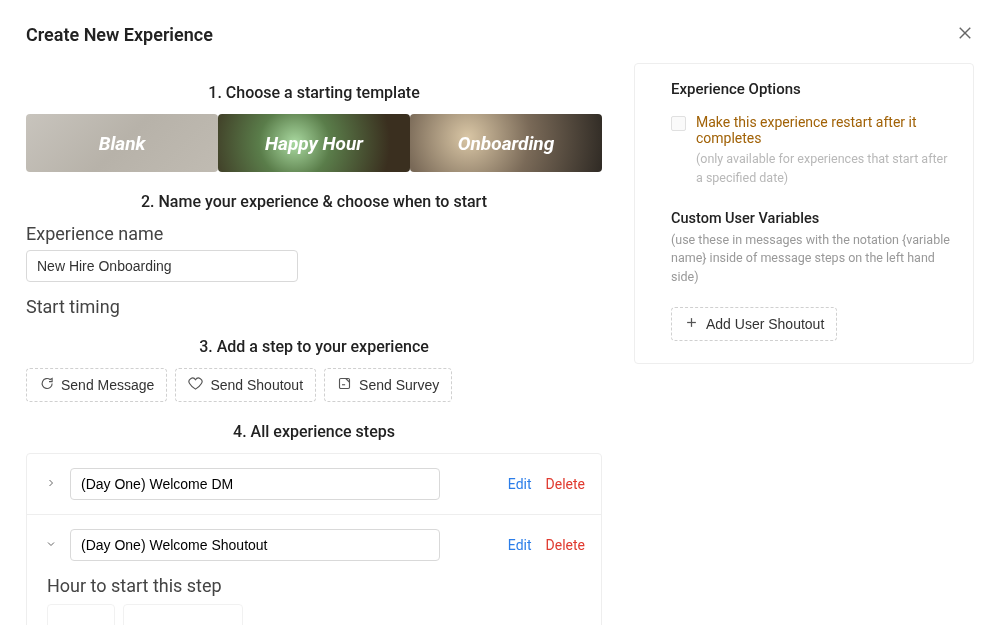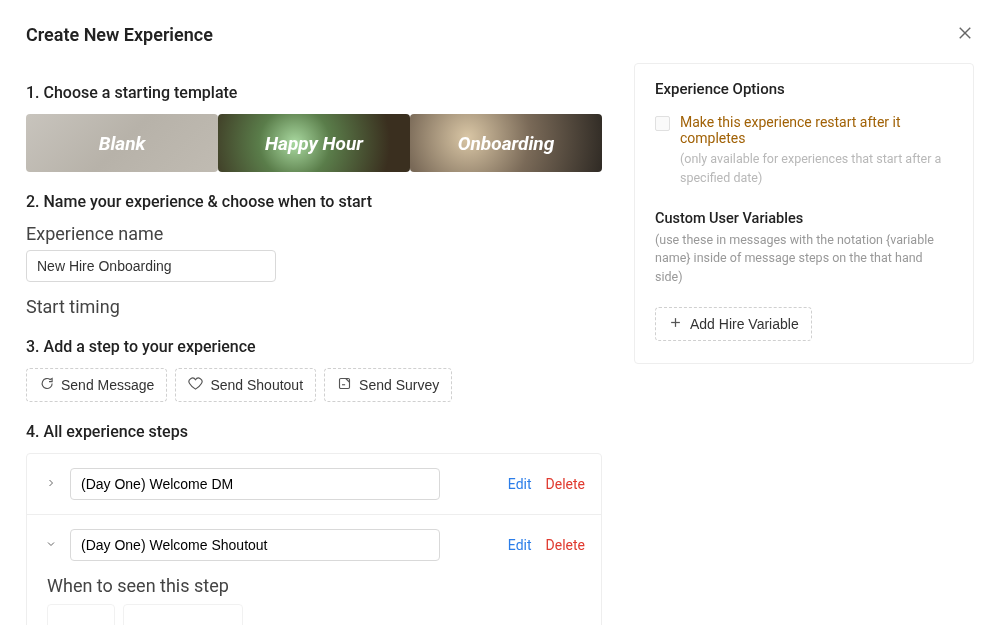--- a/index.html
+++ b/index.html
@@ -7,34 +7,34 @@
   .modal { width: 1000px; height: 625px; position: relative; }
   .header { display: flex; align-items: center; justify-content: space-between; padding: 20px 22px 14px 26px; }
   .header h2 { font-size: 18px; font-weight: 600; }
   .close-btn { background: none; border: none; cursor: pointer; color: #666; padding: 4px; }
   .close-btn svg { width: 18px; height: 18px; }
 
   .body { display: flex; gap: 32px; padding: 0 26px 0 26px; height: calc(100% - 60px); overflow: hidden; }
   .left { flex: 1 1 auto; max-width: 600px; overflow: hidden; }
   .right { flex: 0 0 340px; }
 
-  .section-title { font-size: 16px; font-weight: 500; margin: 20px 0 12px 0; }
+  .section-title { font-size: 16px; font-weight: 500; margin: 20px 0 12px 0; text-align: center; }
   .field-label { font-size: 18px; color: #444; margin-bottom: 6px; display: block; }
 
   
   .templates { display: flex; }
   .tpl { flex: 1; height: 58px; border-radius: 4px; display: flex; align-items: center; justify-content: center; color: #fff; font-weight: 700; font-size: 19px; font-style: italic; position: relative; overflow: hidden; }
   .tpl-blank { background: linear-gradient(135deg, #c8c4bd 0%, #b7b2a9 50%, #c0bbb2 100%); }
   .tpl-onboarding { background: radial-gradient(circle at 30% 40%, #d9c6a5 0%, #7a6a58 45%, #2f2a24 100%); }
   .tpl-happy { background: radial-gradient(circle at 40% 50%, #a9d9a0 0%, #5a7d4a 30%, #3a2f1f 80%); }
 
   .text-input, .select-input {
     border: 1px solid #d9d9d9; border-radius: 4px; padding: 7px 10px; font-size: 14px; color: #333; background: #fff; width: 100%;
   }
-  .w-250 { width: 250px; }
+  .w-250 { width: 272px; }
   .w-260 { width: 260px; }
   .select-wrap { position: relative; display: inline-block; }
   .select-wrap .chev { position: absolute; right: 10px; top: 50%; transform: translateY(-50%); pointer-events: none; color: #999; }
   .chev svg { width: 12px; height: 12px; }
 
   .btn-row { display: flex; gap: 8px; }
   .dashed-btn {
     border: 1px dashed #d0d0d0; background: #fff; border-radius: 4px; padding: 7px 12px; font-size: 14px; color: #333;
     display: inline-flex; align-items: center; gap: 7px; cursor: pointer;
   }
@@ -54,21 +54,21 @@
   .link-delete { color: #e03a2f; font-size: 14px; cursor: pointer; }
 
   .step-body { padding-left: 4px; }
   .step-body .field-label { margin-bottom: 8px; }
   .timing-row { display: flex; align-items: center; gap: 8px; flex-wrap: wrap; }
   .timing-num { width: 68px; border: 1px solid #d9d9d9; border-radius: 4px; height: 32px; }
   .timing-unit { width: 120px; border: 1px solid #d9d9d9; border-radius: 4px; height: 32px; }
   .partial-cut { opacity: 0.35; }
 
   
-  .options-card { border: 1px solid #eee; border-radius: 4px; padding: 16px 20px 22px 20px; }
+  .options-card { border: 1px solid #eee; border-radius: 4px; padding: 16px 20px 22px 36px; }
   .options-title { font-size: 15px; font-weight: 500; margin-bottom: 16px; }
   .disabled-check { display: flex; gap: 10px; align-items: flex-start; }
   .disabled-check .box { width: 15px; height: 15px; border: 1px solid #e0e0e0; border-radius: 2px; margin-top: 2px; flex-shrink: 0; background: #fafafa; }
   .disabled-check .lbl { font-size: 14px; color: #a16207; }
   .hint { font-size: 12.5px; color: #b8b8b8; line-height: 1.5; margin-top: 4px; padding-left: 25px; }
   .subheader { font-size: 14.5px; font-weight: 500; margin-top: 22px; }
   .subhint { font-size: 12.5px; color: #999; line-height: 1.5; margin-top: 4px; }
   .add-var-btn { margin-top: 20px; }
 </style>
 </head>
@@ -174,21 +174,21 @@
                   </svg>
               </span>
             </button>
             <input type="text" class="step-name-input" value="(Day One) Welcome Shoutout" style="">
             <div class="step-actions">
               <span class="link-edit">Edit</span>
               <span class="link-delit link-delete">Delete</span>
             </div>
           </div>
           <div class="step-body">
-            <label class="field-label">When to seen this step</label>
+            <label class="field-label">Hour to start this step</label>
             <div class="timing-row partial-cut">
               <div class="timing-num"></div>
               <div class="select-wrap">
                 <div class="timing-unit"></div>
 
               </div>
 
             </div>
           </div>
         </div>
@@ -201,28 +201,28 @@
       <div class="options-card">
         <div class="options-title">Experience Options</div>
 
         <div class="disabled-check">
           <div class="box"></div>
           <div class="lbl">Make this experience restart after it completes</div>
         </div>
         <div class="hint">(only available for experiences that start after a specified date)</div>
 
         <div class="subheader">Custom User Variables</div>
-        <div class="subhint">(use these in messages with the notation {variable name} inside of message steps on the that hand side)</div>
+        <div class="subhint">(use these in messages with the notation {variable name} inside of message steps on the left hand side)</div>
 
         <button class="dashed-btn add-var-btn">
           <span class="icon-gray">
             <svg viewBox="0 0 24 24" fill="none" stroke="currentColor" stroke-width="2">
                 <line x1="12" y1="5" x2="12" y2="19"></line>
                 <line x1="5" y1="12" x2="19" y2="12"></line>
               </svg>
           </span>
-          <span>Add Hire Variable</span>
+          <span>Add User Shoutout</span>
         </button>
       </div>
     </div>
 
   </div>
 </div>
 
 </body></html>

